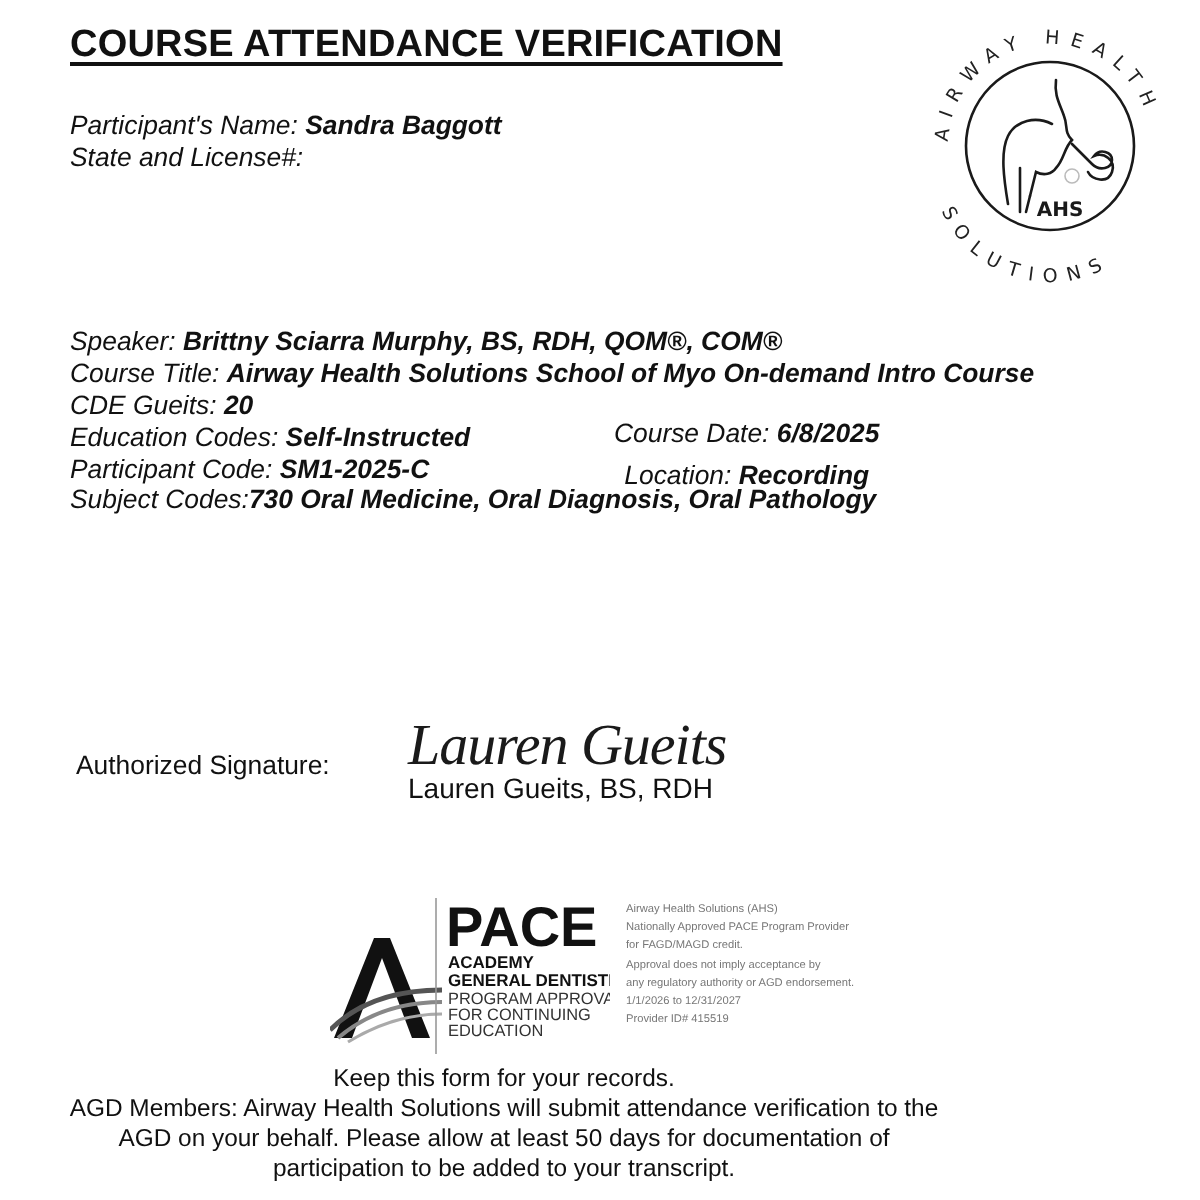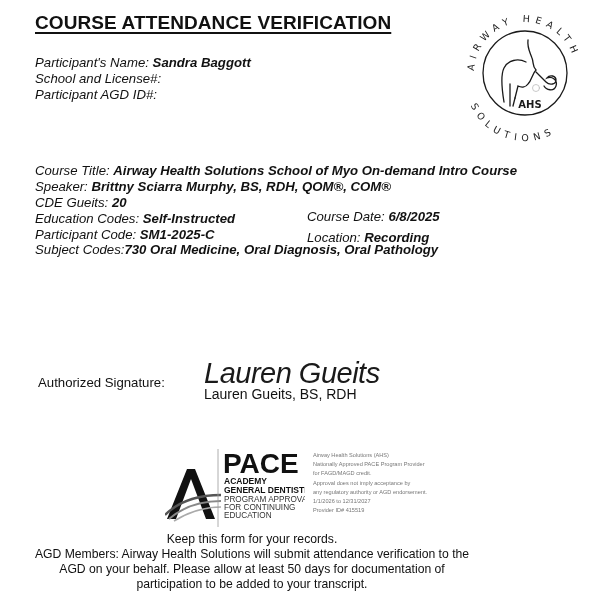--- a/index.html
+++ b/index.html
@@ -15,21 +15,21 @@
       letter-spacing: 0.1px;
     }
     .line { font-size: 13.2px; line-height: 16px; font-style: italic; }
     .line b { font-weight: bold; }
     .participant { left: 35px; top: 55px; }
     .course { left: 35px; top: 163px; }
     .loc-block { left: 307px; top: 209px; }
     .subject { left: 35px; top: 242px; }
     .sig-label { left: 38px; top: 375px; font-size: 13.2px; }
     .sig-script {
-      left: 204px; top: 357px; font-family: Liberation Sans, sans-serif; font-style: italic;
+      left: 204px; top: 357px; font-family: Liberation Serif, serif; font-style: italic;
       font-size: 29px; color: #1a1a1a; letter-spacing: -0.5px; text-align: center;
     }
     .sig-name { left: 204px; top: 386px; font-size: 14px; }
     .logo { left: 452px; top: 0px; width: 146px; height: 146px; }
     .pace-logo { left: 165px; top: 445px; width: 140px; height: 85px; }
     .pace-fine {
       left: 313px; top: 451px; font-size: 5.6px; line-height: 9.2px; color: #777;
       font-family: "Liberation Sans", sans-serif;
     }
     .footer {
@@ -41,24 +41,21 @@
 </head>
 <body>
 
 <div class="abs title">COURSE ATTENDANCE VERIFICATION</div>
 
 <div class="abs participant line">
   <div>
     <span>Participant's Name: </span><b>Sandra Baggott</b>
   </div>
   <div>
-    <span>School and License#:</span><b></b>
-  </div>
-  <div>
-    <span>Participant AGD ID#:</span><b></b>
+    <span>State and License#:</span><b></b>
   </div>
 </div>
 
 <svg class="abs logo" viewBox="0 0 146 146">
   <defs>
     <path id="arcTop" d="M 22 73 A 51 51 0 0 1 124 73"></path>
     <path id="arcBot" d="M 14 82 A 59 59 0 0 0 132 82"></path>
   </defs>
   <circle cx="73" cy="73" r="42" fill="none" stroke="#1a1a1a" stroke-width="1.3"></circle>
   <text font-family="DejaVu Sans, sans-serif" font-size="9.5" letter-spacing="5.2" fill="#222">
@@ -73,41 +70,41 @@
     <path d="M 74 62 C 66 58, 56 60, 52 68 C 48 76, 50 90, 52 102"></path>
     <path d="M 58 84 L 58 106"></path>
     <path d="M 84 72 L 94 82 C 98 86, 104 84, 104 80 C 104 76, 98 74, 95 78 C 100 76, 106 80, 104 86 C 102 92, 94 90, 92 86"></path>
     <circle cx="84" cy="88" r="3.5" stroke="#bbb" stroke-width="0.8"></circle>
   </g>
   <text x="78" y="108" text-anchor="middle" font-family="DejaVu Sans, sans-serif" font-weight="bold" font-size="10" fill="#1a1a1a">AHS</text>
 </svg>
 
 <div class="abs course line">
   <div>
-    <span>Course Title: </span><b>Airway Health Solutions School of Myo On-demand Intro Course</b>
+    <span>Speaker: </span><b>Brittny Sciarra Murphy, BS, RDH, QOM®, COM®</b>
   </div>
   <div>
-    <span>Speaker: </span><b>Brittny Sciarra Murphy, BS, RDH, QOM®, COM®</b>
+    <span>Course Title: </span><b>Airway Health Solutions School of Myo On-demand Intro Course</b>
   </div>
   <div>
     <span>CDE Gueits: </span><b>20</b>
   </div>
   <div>
     <span>Education Codes: </span><b>Self-Instructed</b>
   </div>
   <div>
     <span>Participant Code: </span><b>SM1-2025-C</b>
   </div>
 </div>
 
 <div class="abs loc-block line">
   <div>
     <span>Course Date: </span><b>6/8/2025</b>
   </div>
-  <div style="margin-top:5px;">
+  <div style="margin-top:5px;text-align:center;">
     <span>Location: </span><b>Recording</b>
   </div>
 </div>
 
 <div class="abs subject line">
   <span>Subject Codes:</span><b>730 Oral Medicine, Oral Diagnosis, Oral Pathology</b>
 </div>
 
 <div class="abs sig-label">Authorized Signature:</div>
 <div class="abs sig-script">Lauren Gueits</div>

